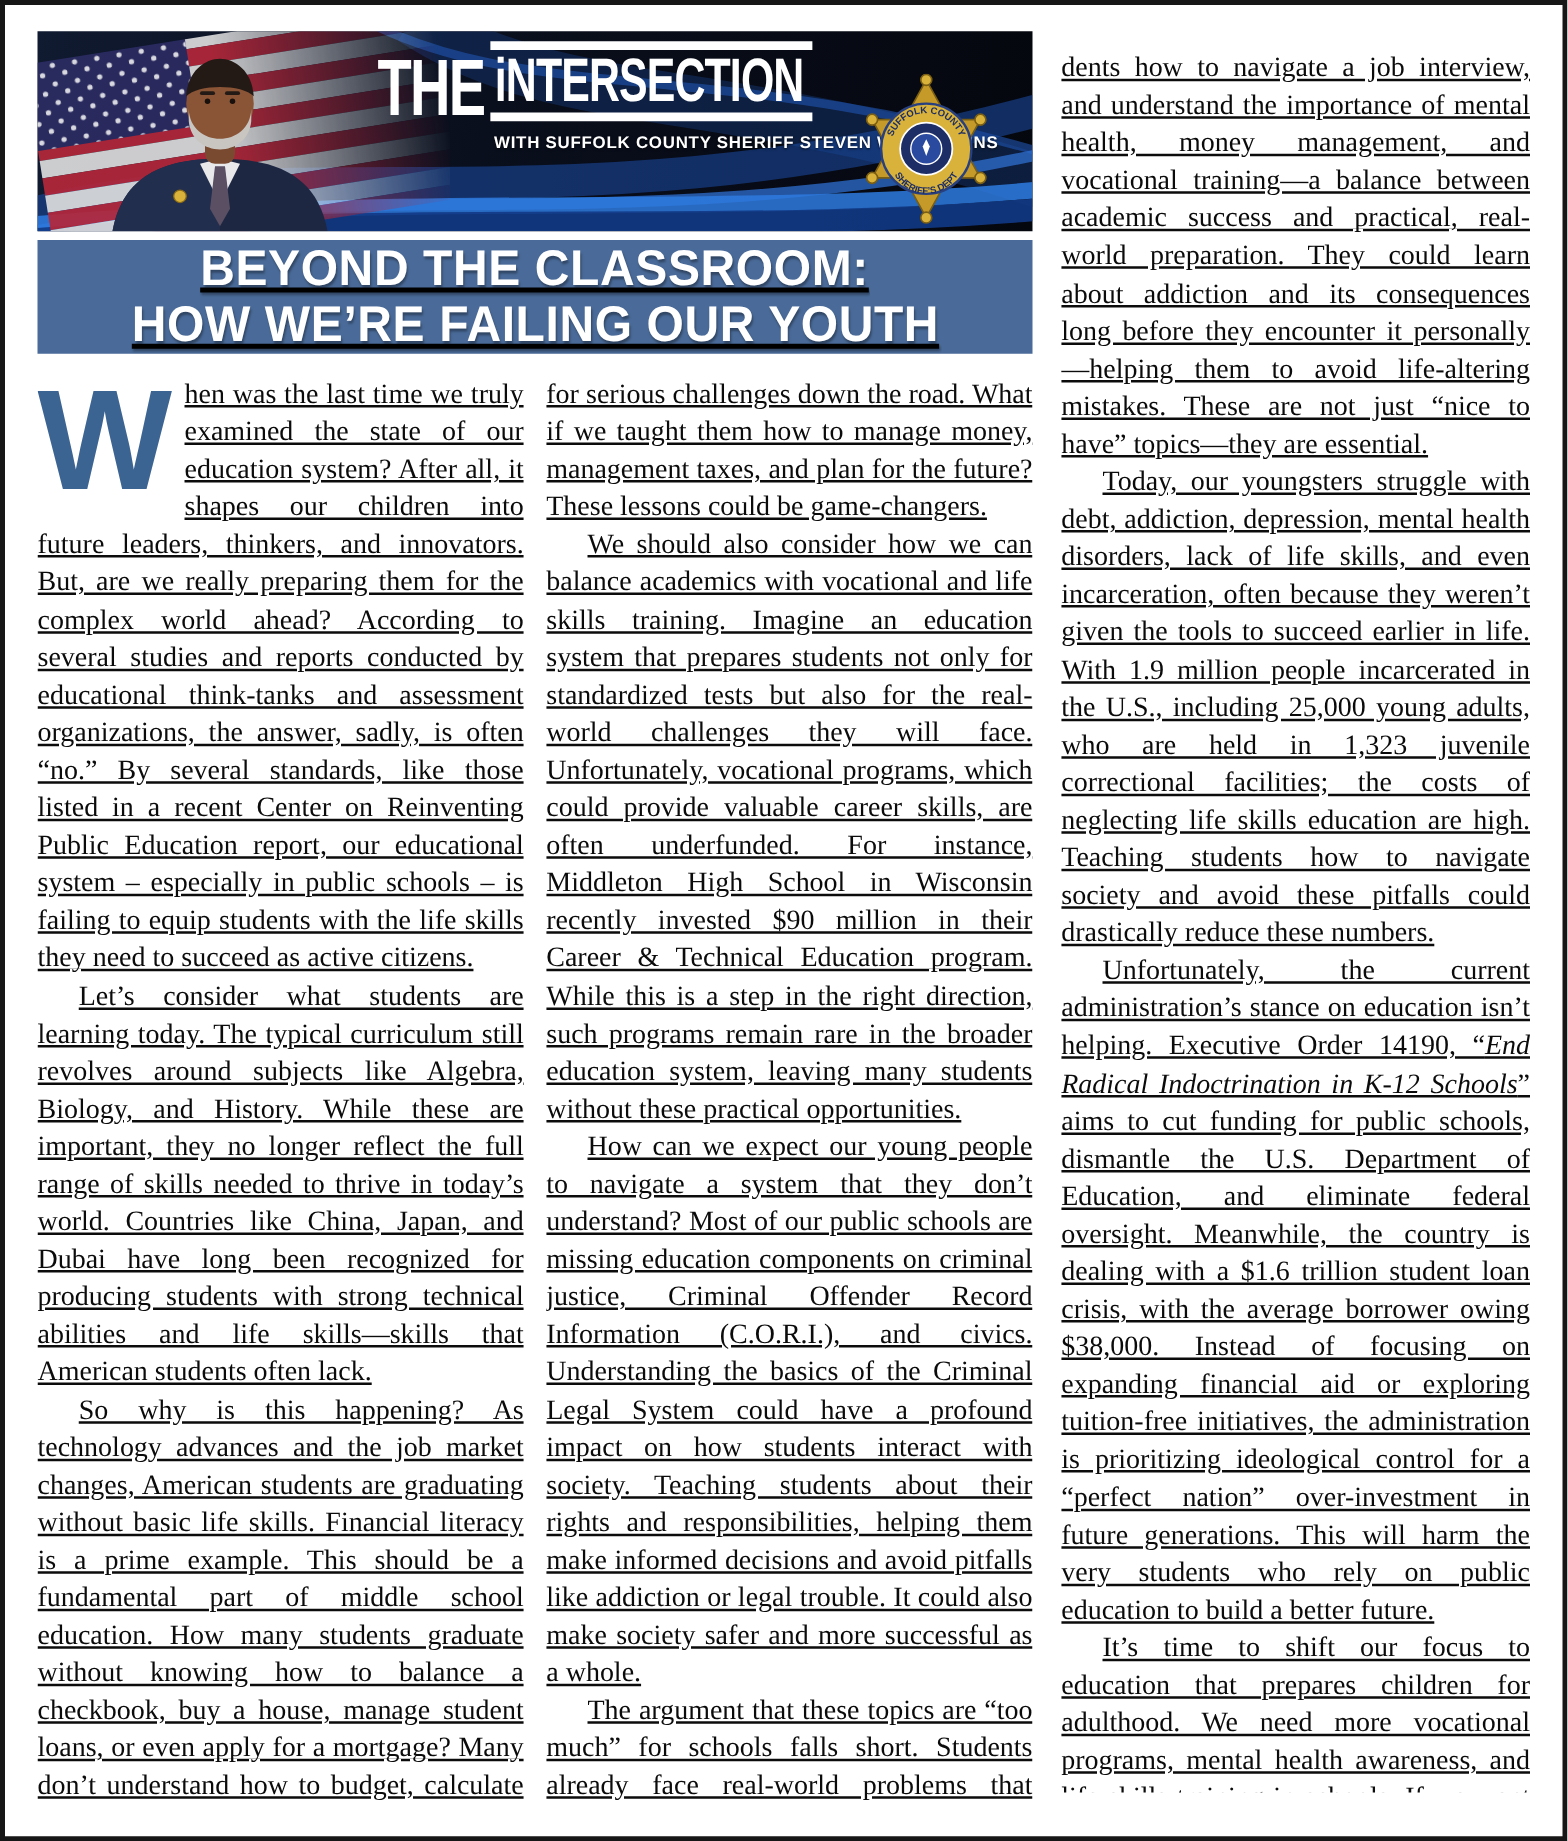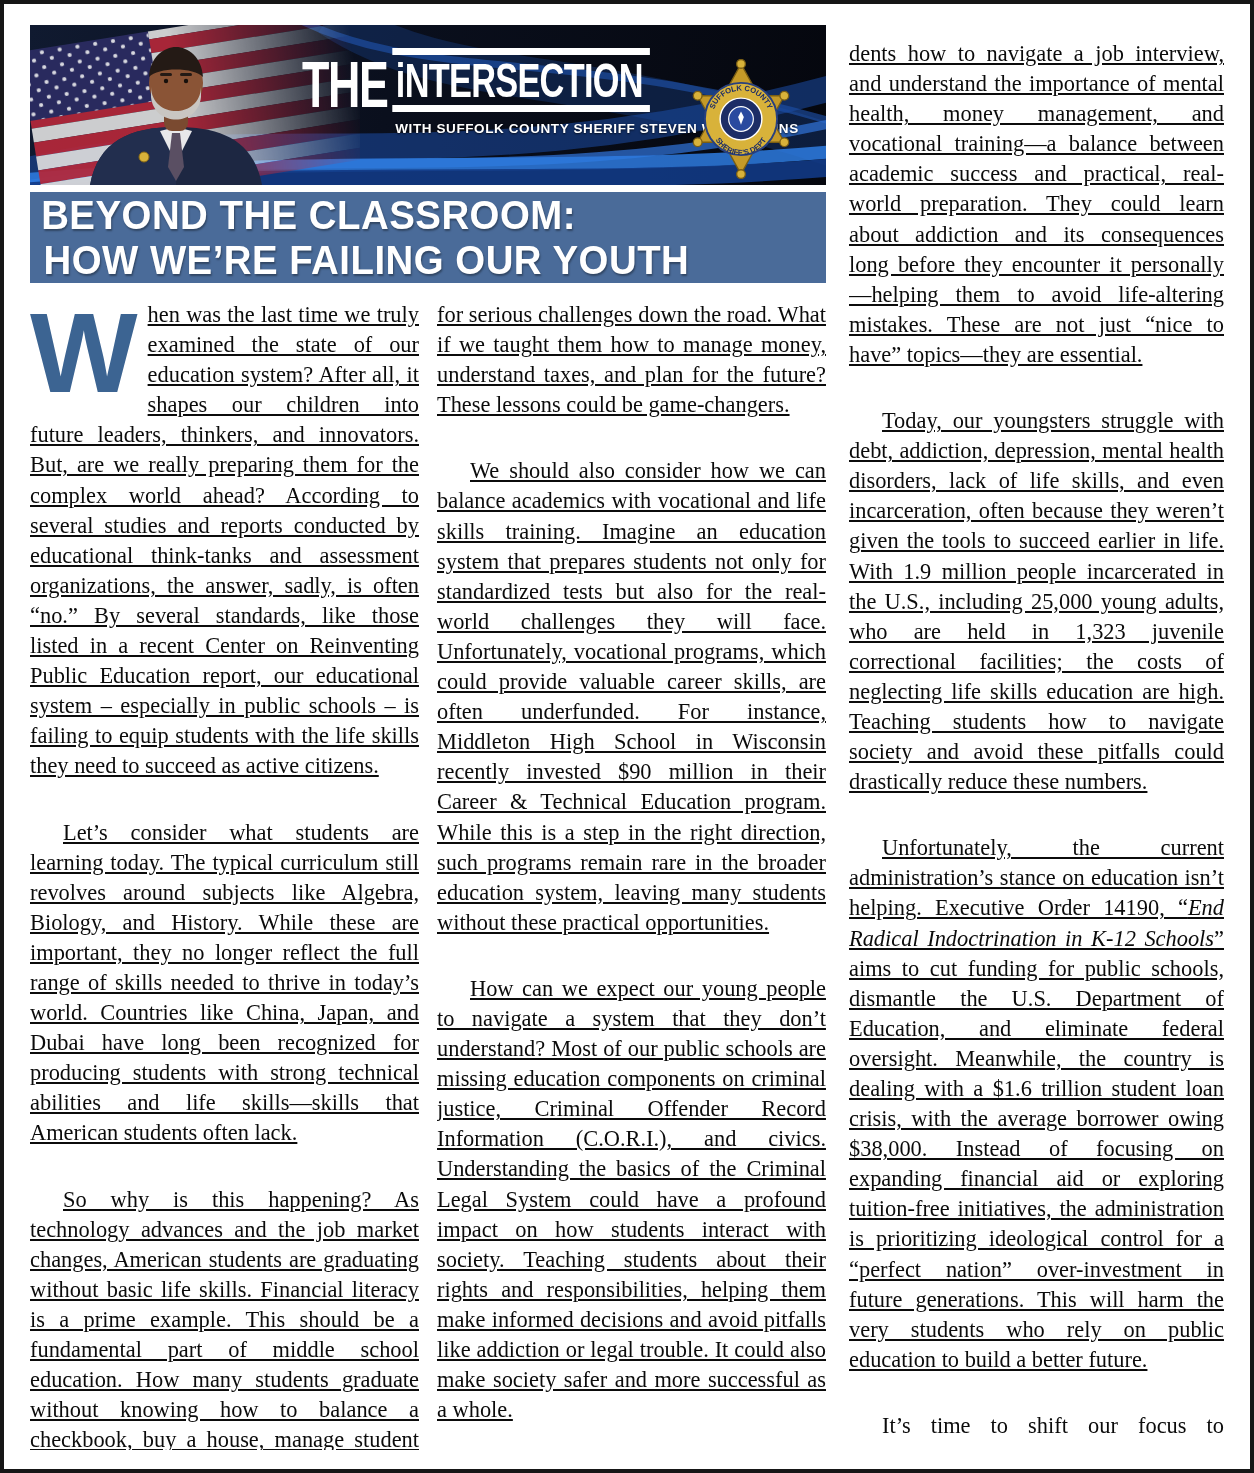--- a/index.html
+++ b/index.html
@@ -14,54 +14,54 @@
 
   
   .banner{
     position:relative;height:160px;overflow:hidden;
     background:linear-gradient(100deg,#101a30 0%,#0a0f1d 45%,#05070e 100%);
   }
   .banner svg{display:block;}
   .waves{position:absolute;inset:0;width:100%;height:100%;}
   .flag{position:absolute;left:0;top:0;width:330px;height:160px;}
   .portrait{position:absolute;left:42px;bottom:0;width:208px;height:150px;}
-  .logo{position:absolute;left:272px;top:23px;color:#fff;font-family:"Liberation Sans",sans-serif;}
+  .logo{position:absolute;left:272px;top:8px;color:#fff;font-family:"Liberation Sans",sans-serif;}
   .logo-line{display:flex;align-items:flex-end;white-space:nowrap;transform:scaleX(.70);transform-origin:left bottom;}
   .logo-the{font-size:64px;font-weight:bold;line-height:.85;letter-spacing:-2px;}
   .logo-rest{
     font-size:49px;font-weight:bold;line-height:.92;letter-spacing:-1px;
     border-top:7px solid #fff;border-bottom:7px solid #fff;
     padding:3px 10px 2px 5px;margin-left:7px;
   }
   .logo-tagline{
     margin-top:9px;margin-left:2px;font-size:13.5px;font-weight:bold;
     letter-spacing:.6px;white-space:nowrap;text-shadow:0 1px 2px rgba(0,0,0,.7);text-align:right;
   }
   .badge{position:absolute;right:28px;top:34px;width:114px;height:120px;}
 
   
   .headline{
     margin-top:7px;height:91px;display:flex;flex-direction:column;
-    justify-content:center;align-items:flex-start;gap:1px;
+    justify-content:center;align-items:center;gap:1px;text-decoration:underline;
   }
   .headline-line{
     font-family:"Liberation Sans",sans-serif;font-weight:bold;color:#ffffff;
     font-size:40px;line-height:44px;letter-spacing:.5px;
     transform:scaleX(.96);text-shadow:1px 2px 2px rgba(0,0,0,.35);white-space:nowrap;
   }
 
   
   .textcols{display:flex;gap:18px;margin-top:17px;height:1150px;overflow:hidden;}
   .textcols .col{width:389px;overflow:hidden;}
   .right .col{width:100%;height:1395px;overflow:hidden;}
   .col p{
     margin:0;font-family:"Liberation Serif",serif;font-size:22.4px;
     line-height:30.1px;text-align:justify;color:#0b0b0b;text-decoration:underline;
   }
-  .col p.indent{text-indent:33px;margin-top:36px;}
+  .col p.indent{text-indent:33px;}
   .dropcap{
     float:left;font-family:"Liberation Sans",sans-serif;font-weight:bold;
     font-size:114px;line-height:90px;color:#3c6492;margin:8px 10px 0 0;
   }
   .it{font-style:italic;}
 </style>
 </head>
 <body>
 
 <div class="page">
@@ -170,21 +170,21 @@
         <div class="headline-line">HOW WE’RE FAILING OUR YOUTH</div>
       </div>
 
       <div class="textcols">
         <div class="col">
             <p class=""><span class="dropcap" style="color: rgb(60, 100, 146);">W</span><span>hen was the last time we truly examined the state of our education system? After all, it shapes our children into future leaders, thinkers, and innovators. But, are we really preparing them for the complex world ahead? According to several studies and reports conducted by educational think-tanks and assessment organizations, the answer, sadly, is often “no.” By several standards, like those listed in a recent Center on Reinventing Public Education report, our educational system – especially in public schools – is failing to equip students with the life skills they need to succeed as active citizens.</span></p>
             <p class="indent"><span>Let’s consider what students are learning today. The typical curriculum still revolves around subjects like Algebra, Biology, and History. While these are important, they no longer reflect the full range of skills needed to thrive in today’s world. Countries like China, Japan, and Dubai have long been recognized for producing students with strong technical abilities and life skills—skills that American students often lack.</span></p>
             <p class="indent"><span>So why is this happening? As technology advances and the job market changes, American students are graduating without basic life skills. Financial literacy is a prime example. This should be a fundamental part of middle school education. How many students graduate without knowing how to balance a checkbook, buy a house, manage student loans, or even apply for a mortgage? Many don’t understand how to budget, calculate interest rates, or save for retirement. This lack of financial knowledge sets them up</span></p>
           </div>
         <div class="col">
-            <p class=""><span>for serious challenges down the road. What if we taught them how to manage money, understand taxes, and plan for the future? These lessons could be game-changers.</span></p>
+            <p class=""><span>for serious challenges down the road. What if we taught them how to manage money, management taxes, and plan for the future? These lessons could be game-changers.</span></p>
             <p class="indent"><span>We should also consider how we can balance academics with vocational and life skills training. Imagine an education system that prepares students not only for standardized tests but also for the real-world challenges they will face. Unfortunately, vocational programs, which could provide valuable career skills, are often underfunded. For instance, Middleton High School in Wisconsin recently invested $90 million in their Career &amp; Technical Education program. While this is a step in the right direction, such programs remain rare in the broader education system, leaving many students without these practical opportunities.</span></p>
             <p class="indent"><span>How can we expect our young people to navigate a system that they don’t understand? Most of our public schools are missing education components on criminal justice, Criminal Offender Record Information (C.O.R.I.), and civics. Understanding the basics of the Criminal Legal System could have a profound impact on how students interact with society. Teaching students about their rights and responsibilities, helping them make informed decisions and avoid pitfalls like addiction or legal trouble. It could also make society safer and more successful as a whole.</span></p>
             <p class="indent"><span>The argument that these topics are “too much” for schools falls short. Students already face real-world problems that could be alleviated through education. The impact of teaching stu-</span></p>
           </div>
       </div>
     </div>
 
     <div class="right">
       <div class="col">
           <p class=""><span>dents how to navigate a job interview, and understand the importance of mental health, money management, and vocational training—a balance between academic success and practical, real-world preparation. They could learn about addiction and its consequences long before they encounter it personally—helping them to avoid life-altering mistakes. These are not just “nice to have” topics—they are essential.</span></p>

